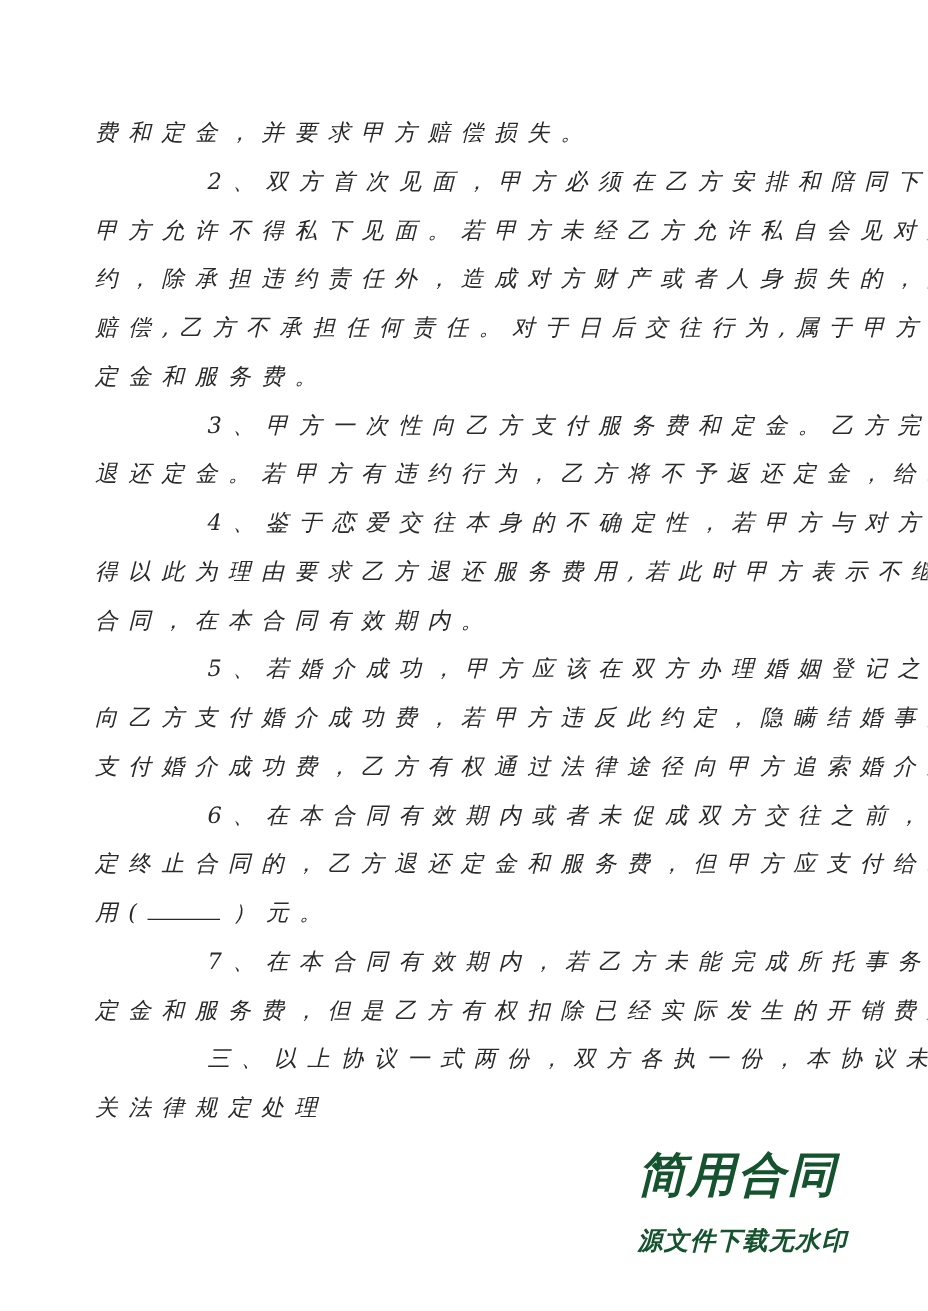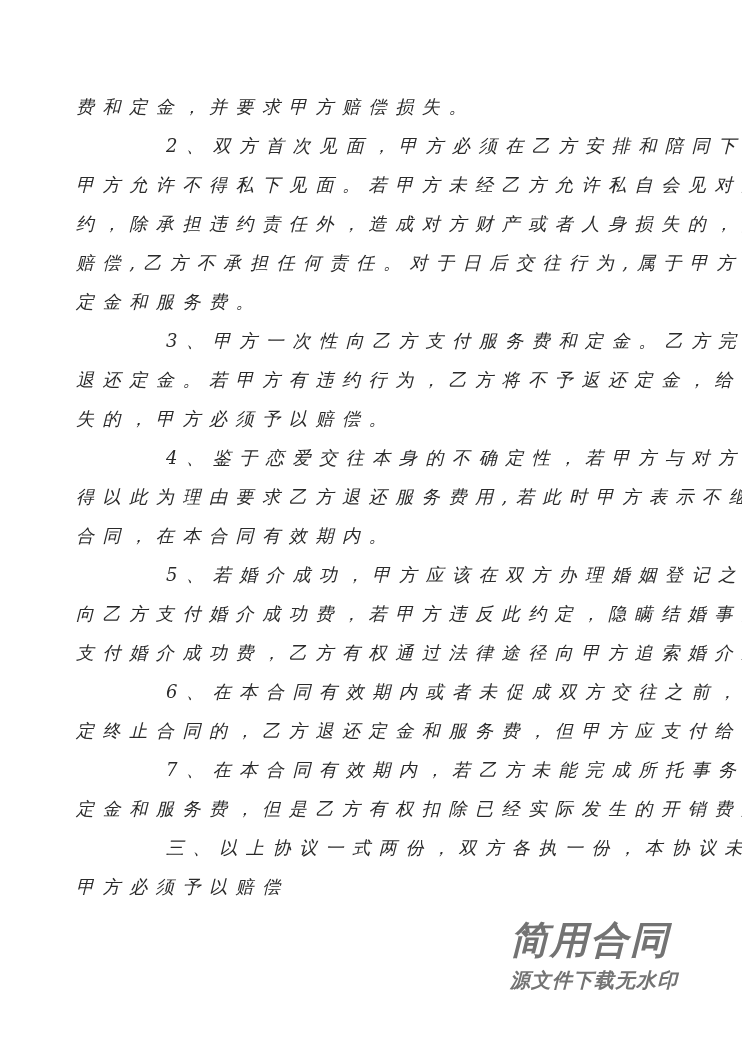--- a/index.html
+++ b/index.html
@@ -40,68 +40,70 @@
       height: 20px;
       vertical-align: baseline;
       margin-right: 10px;
     }
     .watermark {
       position: absolute;
       left: 510px;
       top: 918px;
       width: 200px;
       text-align: left;
-      color: #737373;
+      color: #14532d;
       font-family: "DejaVu Sans", "Liberation Sans", sans-serif;
       font-style: italic;
       font-weight: bold;
     }
     .watermark .wm-main {
       font-size: 38px;
       letter-spacing: 2px;
       line-height: 44px;
     }
     .watermark .wm-sub {
       font-size: 20px;
       letter-spacing: 1px;
       line-height: 28px;
-      margin-top: 4px;
+      margin-top: 16px;
     }
   </style>
 </head>
 <body>
 
 <div class="page">
 
   <div class="line">费和定金，并要求甲方赔偿损失。</div>
 
   <div class="line indent">2、双方首次见面，甲方必须在乙方安排和陪同下下进行，未经</div>
   <div class="line">甲方允许不得私下见面。若甲方未经乙方允许私自会见对方，视为违</div>
   <div class="line">约，除承担违约责任外，造成对方财产或者人身损失的，由甲方负责</div>
   <div class="line">赔偿,乙方不承担任何责任。对于日后交往行为,属于甲方个人行为,</div>
   <div class="line">定金和服务费。</div>
 
   <div class="line indent">3、甲方一次性向乙方支付服务费和定金。乙方完成委托事务后，</div>
   <div class="line">退还定金。若甲方有违约行为，乙方将不予返还定金，给乙方造成损</div>
-  <div class="line">失的，甲方必须予以赔偿。</div>
 
   <div class="line indent">4、鉴于恋爱交往本身的不确定性，若甲方与对方交往失败，不</div>
   <div class="line">得以此为理由要求乙方退还服务费用,若此时甲方表示不继续履行该</div>
   <div class="line">合同，在本合同有效期内。</div>
 
   <div class="line indent">5、若婚介成功，甲方应该在双方办理婚姻登记之日起一个月内</div>
   <div class="line">向乙方支付婚介成功费，若甲方违反此约定，隐瞒结婚事实或者拒绝</div>
   <div class="line">支付婚介成功费，乙方有权通过法律途径向甲方追索婚介成功费。</div>
 
   <div class="line indent">6、在本合同有效期内或者未促成双方交往之前，若甲方单方决</div>
   <div class="line">定终止合同的，乙方退还定金和服务费，但甲方应支付给乙方合理费</div>
+  <div class="line">
+    <span>用(</span><span class="blank"></span><span>）元。</span>
+  </div>
 
   <div class="line indent">7、在本合同有效期内，若乙方未能完成所托事务，则退还甲方</div>
   <div class="line">定金和服务费，但是乙方有权扣除已经实际发生的开销费用。</div>
 
   <div class="line indent">三、以上协议一式两份，双方各执一份，本协议未约定事宜按相</div>
-  <div class="line">甲方必须予以赔偿</div>
+  <div class="line">关法律规定处理</div>
 </div>
 
 <div class="watermark">
   <div class="wm-main">简用合同</div>
   <div class="wm-sub">源文件下载无水印</div>
 </div>
 
 </body></html>

